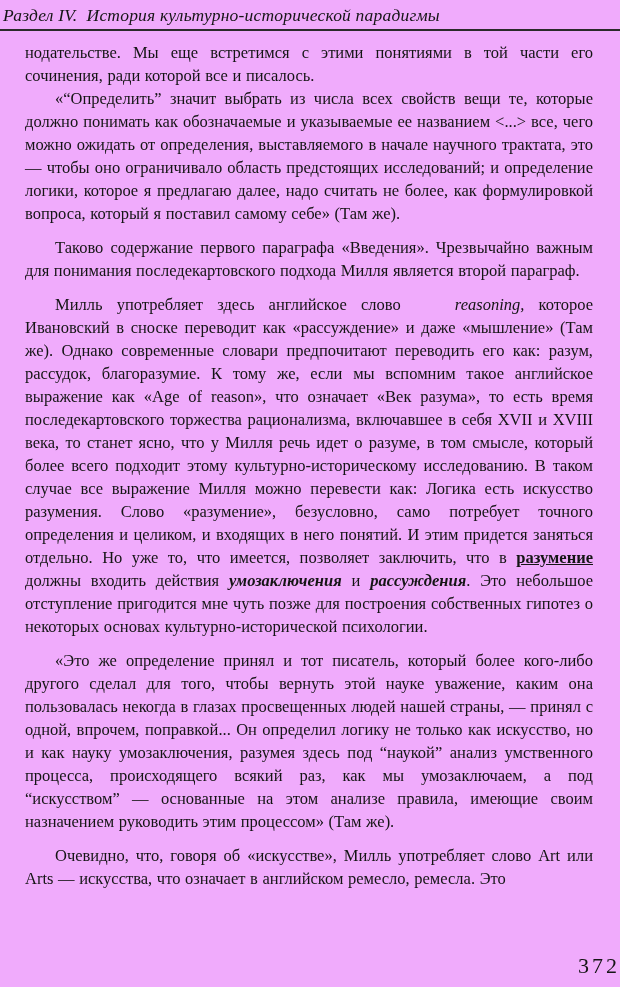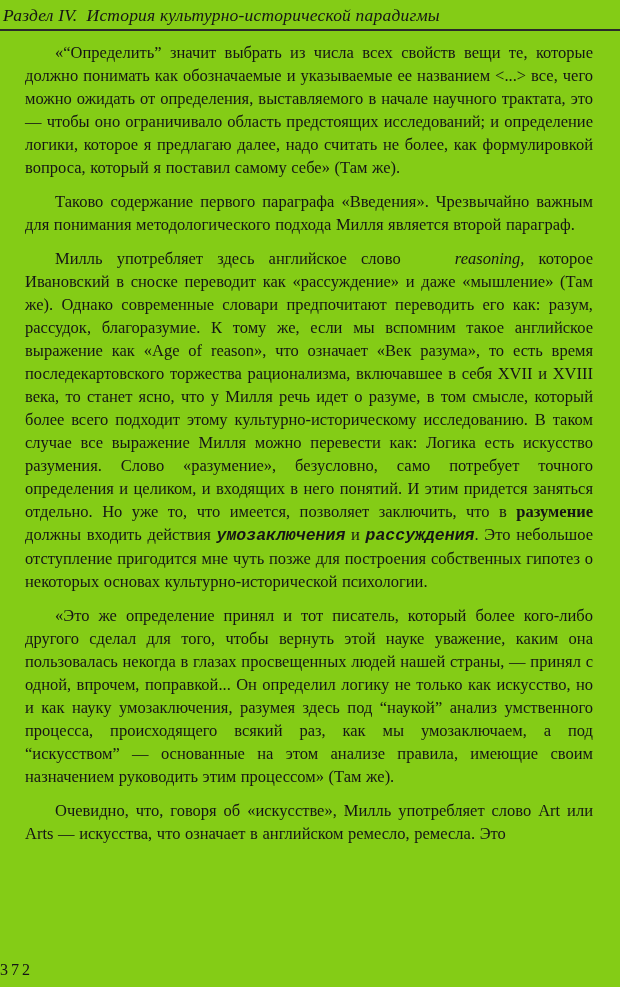--- a/index.html
+++ b/index.html
@@ -7,21 +7,21 @@
     width: 620px; height: 987px;
     background: #ffffff;
     color: #151515;
     font-family: "Liberation Serif", serif;
     position: relative;
     overflow: hidden;
   }
   .page {
     position: relative;
     width: 620px; height: 987px;
-    background: #84cc16;
+    background: #f0abfc;
   }
   .running-header {
     position: absolute;
     top: 5px; left: 3px; right: 3px;
     font-style: italic;
     font-size: 17.5px;
     letter-spacing: 0.2px;
     white-space: nowrap;
   }
   .header-rule {
@@ -38,38 +38,39 @@
     line-height: 23px;
     text-align: justify;
     hyphens: auto;
     -webkit-hyphens: auto;
     word-spacing: 0.5px;
   }
   p.para { margin: 0; padding: 0; }
   p.para.indent { text-indent: 30px; }
   p.para.gap { margin-top: 11px; }
   .run-italic { font-style: italic; margin-left: 40px; }
-  .run-bold { font-weight: bold; }
-  .run-bold-italic { font-weight: bold; font-style: italic; font-family: Liberation Mono, monospace; }
+  .run-bold { font-weight: bold; text-decoration: underline; }
+  .run-bold-italic { font-weight: bold; font-style: italic; }
   .page-footer {
     position: absolute;
     bottom: 8px; left: 0;
     width: 620px;
-    text-align: left;
-    font-size: 16px;
+    text-align: right;
+    font-size: 22px;
     letter-spacing: 3px;
   }
 </style>
 </head>
 <body>
 
 <div class="page">
   <div class="running-header">Раздел IV.&nbsp; История культурно-исторической парадигмы</div>
   <div class="header-rule"></div>
   <div class="page-body">
+      <p class="para"><span>нодательстве. Мы еще встретимся с этими понятиями в той части его сочинения, ради которой все и писалось.</span></p>
       <p class="para indent"><span>«“Определить” значит выбрать из числа всех свойств вещи те, которые должно понимать как обозначаемые и указываемые ее названием &lt;...&gt; все, чего можно ожидать от определения, выставляемого в начале научного трактата, это — чтобы оно ограничивало область предстоящих исследований; и определение логики, которое я предлагаю далее, надо считать не более, как формулировкой вопроса, который я поставил самому себе» (Там же).</span></p>
-      <p class="para indent gap"><span>Таково содержание первого параграфа «Введения». Чрезвычайно важным для понимания методологического подхода Милля является второй параграф.</span></p>
+      <p class="para indent gap"><span>Таково содержание первого параграфа «Введения». Чрезвычайно важным для понимания последекартовского подхода Милля является второй параграф.</span></p>
       <p class="para indent gap"><span>Милль употребляет здесь английское слово </span><span class="run-italic">reasoning,</span><span> которое Ивановский в сноске переводит как «рассуждение» и даже «мышление» (Там же). Однако современные словари предпочитают переводить его как: разум, рассудок, благоразумие. К тому же, если мы вспомним такое английское выражение как «Age of reason», что означает «Век разума», то есть время последекартовского торжества рационализма, включавшее в себя XVII и XVIII века, то станет ясно, что у Милля речь идет о разуме, в том смысле, который более всего подходит этому культурно-историческому исследованию. В таком случае все выражение Милля можно перевести как: Логика есть искусство разумения. Слово «разумение», безусловно, само потребует точного определения и целиком, и входящих в него понятий. И этим придется заняться отдельно. Но уже то, что имеется, позволяет заключить, что в </span><span class="run-bold">разумение</span><span> должны входить действия </span><span class="run-bold-italic">умозаключения</span><span> и </span><span class="run-bold-italic">рассуждения</span><span>. Это небольшое отступление пригодится мне чуть позже для построения собственных гипотез о некоторых основах культурно-исторической психологии.</span></p>
       <p class="para indent gap"><span>«Это же определение принял и тот писатель, который более кого-либо другого сделал для того, чтобы вернуть этой науке уважение, каким она пользовалась некогда в глазах просвещенных людей нашей страны, — принял с одной, впрочем, поправкой... Он определил логику не только как искусство, но и как науку умозаключения, разумея здесь под “наукой” анализ умственного процесса, происходящего всякий раз, как мы умозаключаем, а под “искусством” — основанные на этом анализе правила, имеющие своим назначением руководить этим процессом» (Там же).</span></p>
       <p class="para indent gap"><span>Очевидно, что, говоря об «искусстве», Милль употребляет слово Art или  Arts — искусства, что означает в английском ремесло, ремесла. Это</span></p>
     </div>
   <div class="page-footer">372</div>
 </div>
 
 </body></html>

